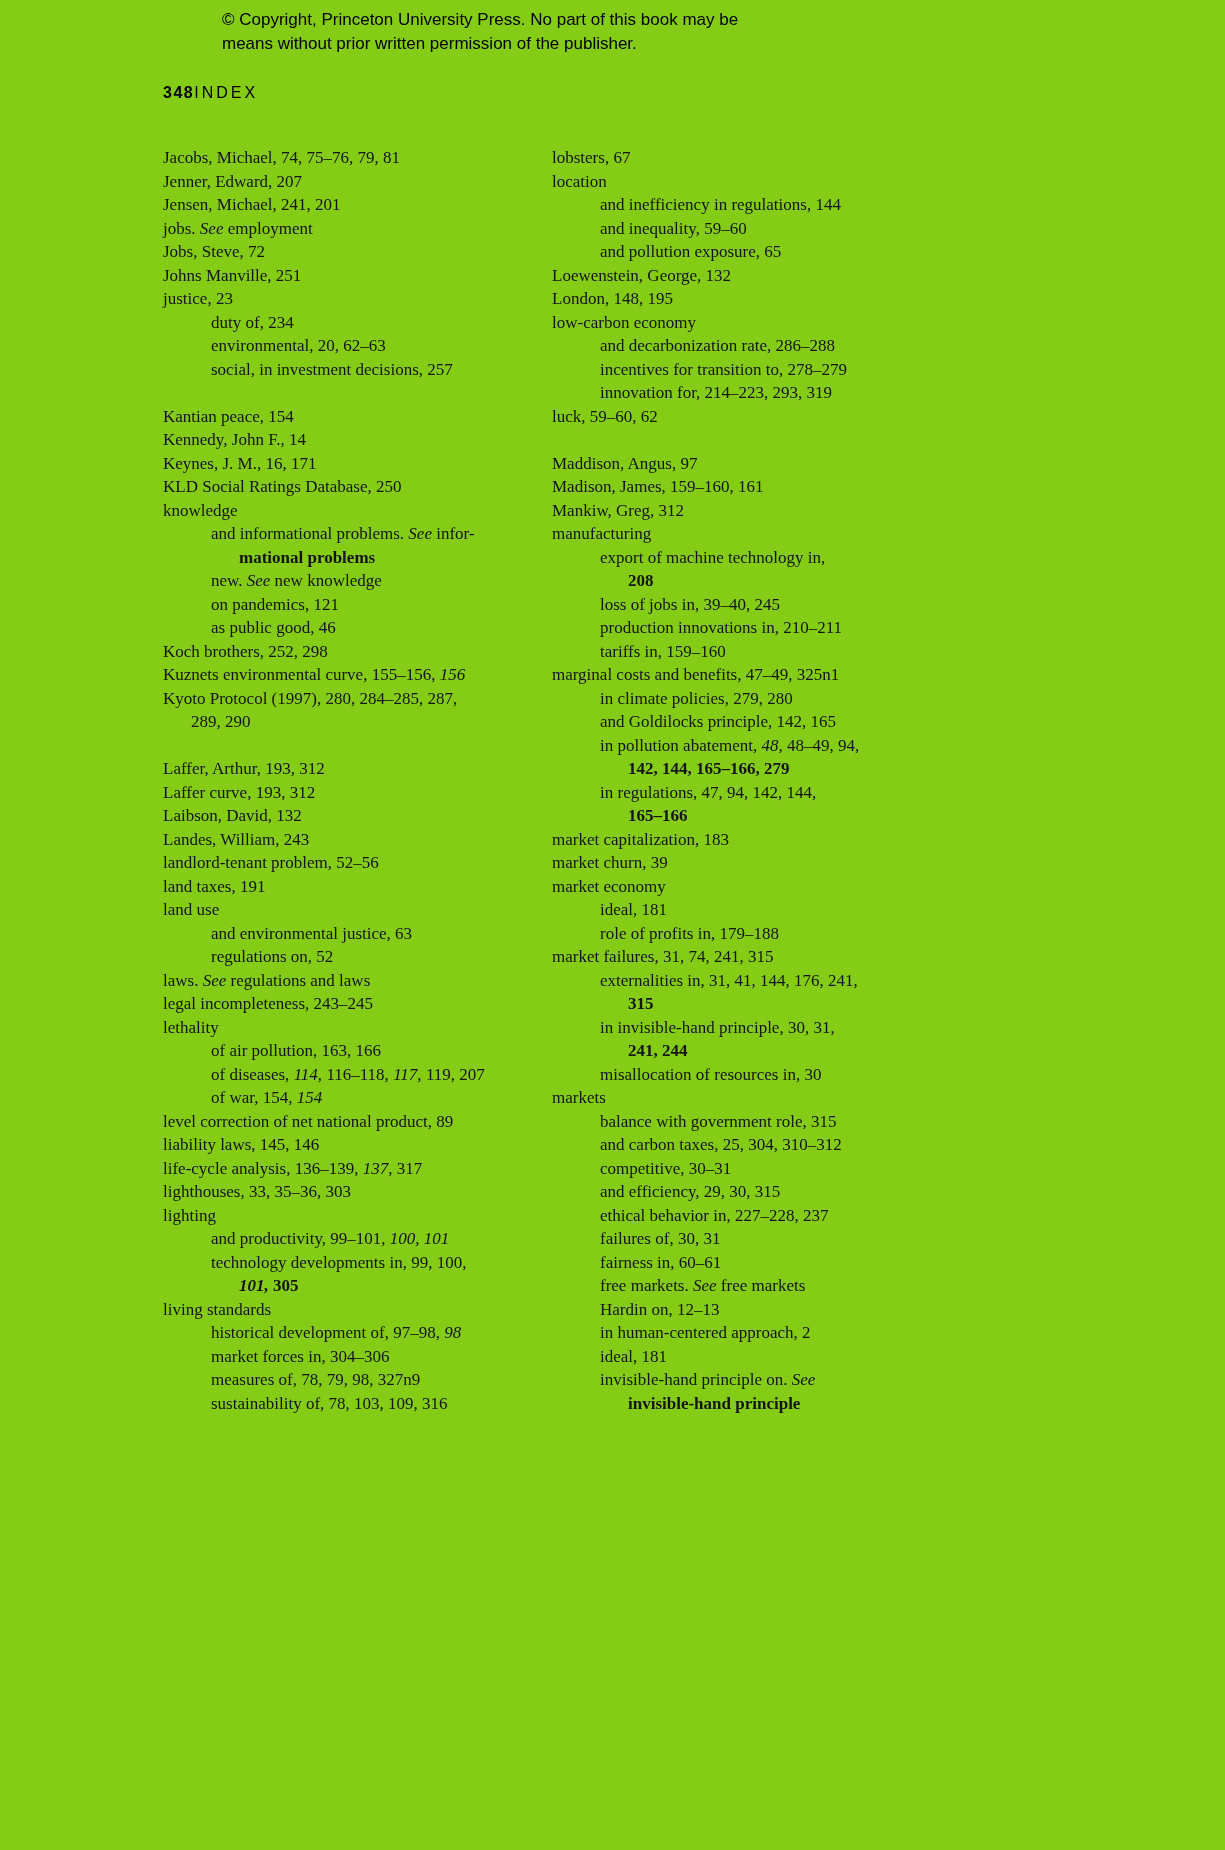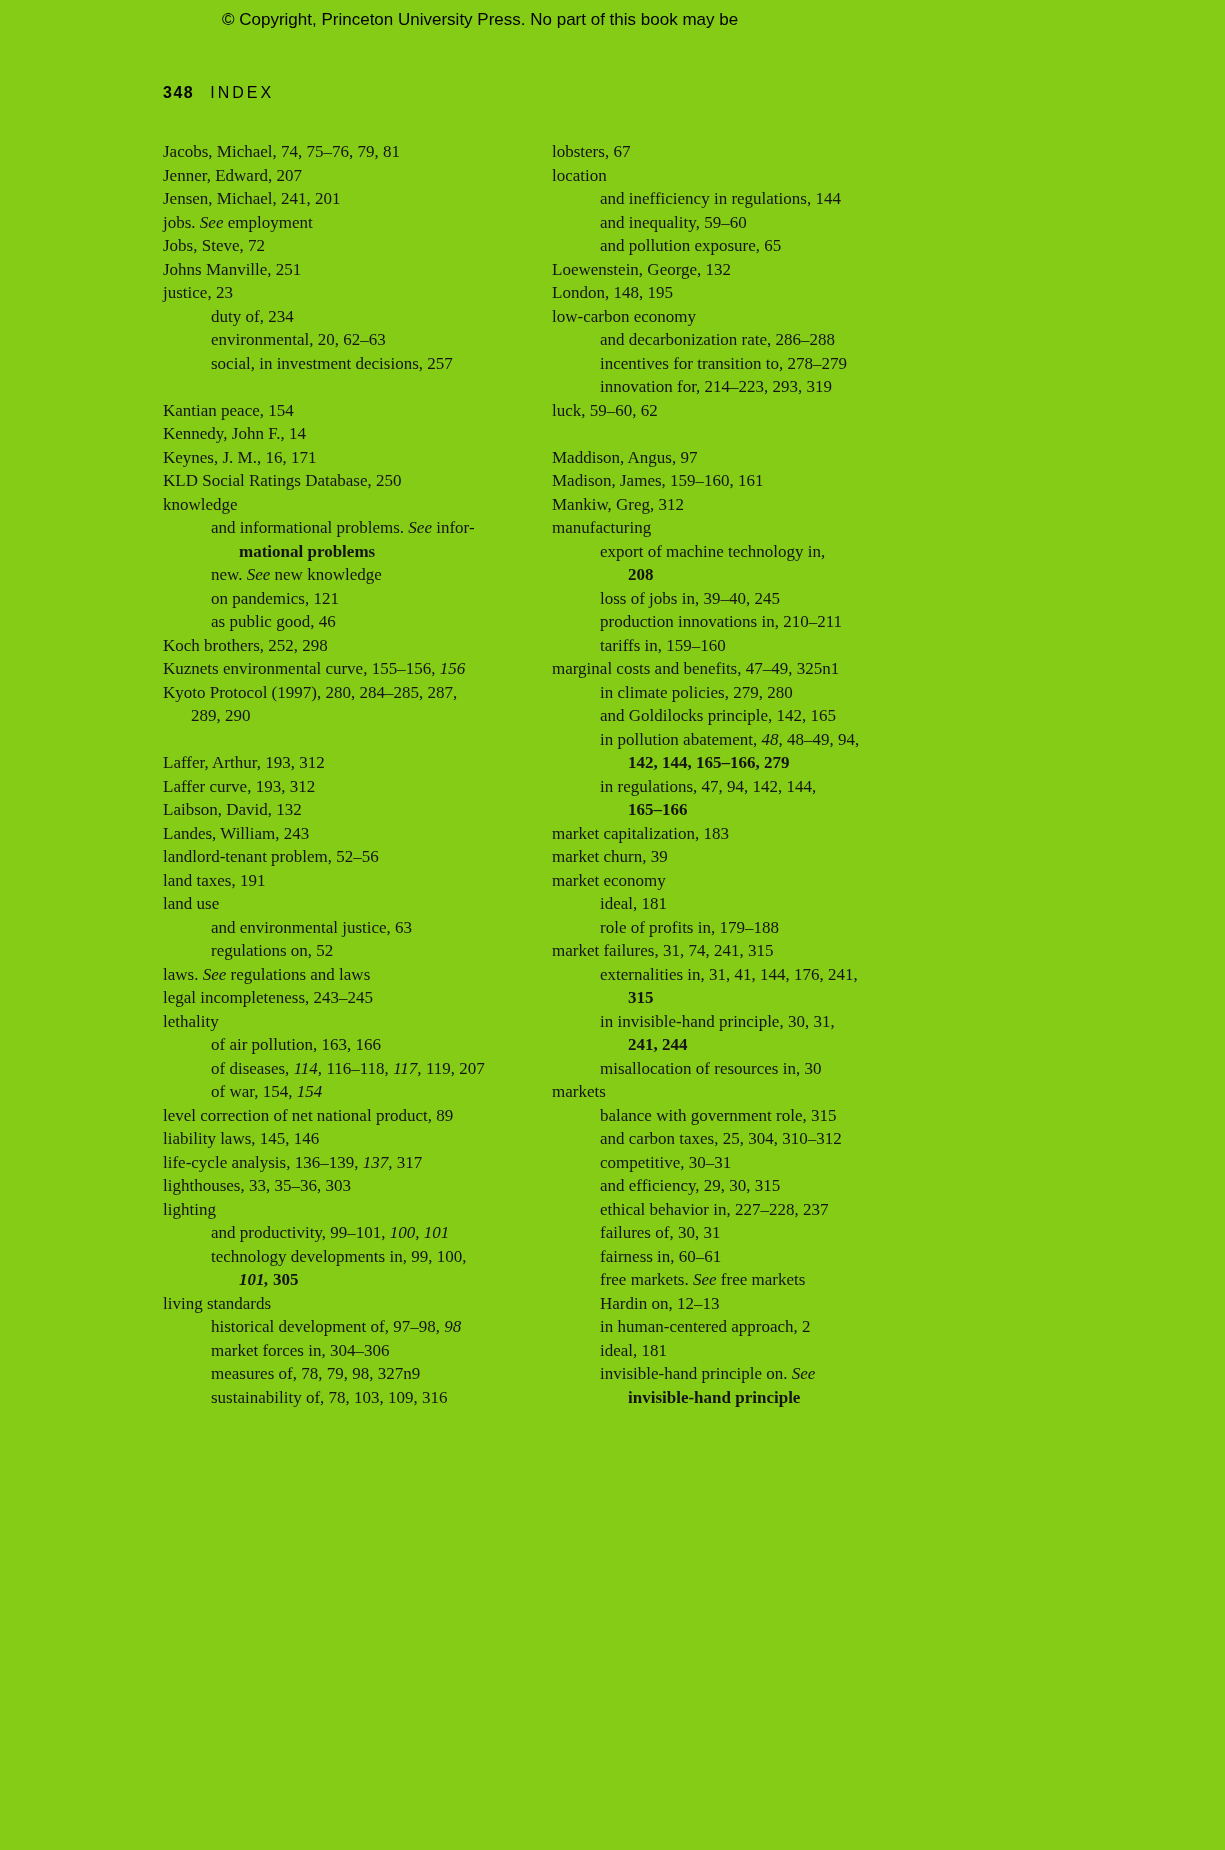--- a/index.html
+++ b/index.html
@@ -30,27 +30,26 @@
     top: 84px;
     font-family: "Liberation Sans", sans-serif;
     font-size: 16px;
     color: #000000;
   }
   .running-head .pagenum {
     font-weight: bold;
     letter-spacing: 1.5px;
   }
   .running-head .headtitle {
-    margin-left: 16px;
     letter-spacing: 3px;
   }
   .columns {
     position: absolute;
     left: 163px;
-    top: 140px;
+    top: 146px;
     display: flex;
     gap: 39px;
     font-family: "Liberation Serif", "DejaVu Serif", serif;
     font-size: 17px;
     color: #141414;
   }
   .col {
     width: 350px;
   }
   .index-line {
@@ -75,20 +74,21 @@
     color: #000000;
   }
 </style>
 </head>
 <body>
 
 <div class="page">
 
   <div class="copyright-block">
     <div>© Copyright, Princeton University Press. No part of this book may be</div>
+    <div>means without prior written permission of the publisher.</div>
   </div>
 
   <div class="running-head">
     <span class="pagenum">348</span><span class="headtitle">INDEX</span>
   </div>
 
   <div class="columns">
     <div class="col">
         <div class="index-line ind0"><span>Jacobs, Michael, 74, 75–76, 79, 81</span></div>
         <div class="index-line ind0"><span>Jenner, Edward, 207</span></div>

